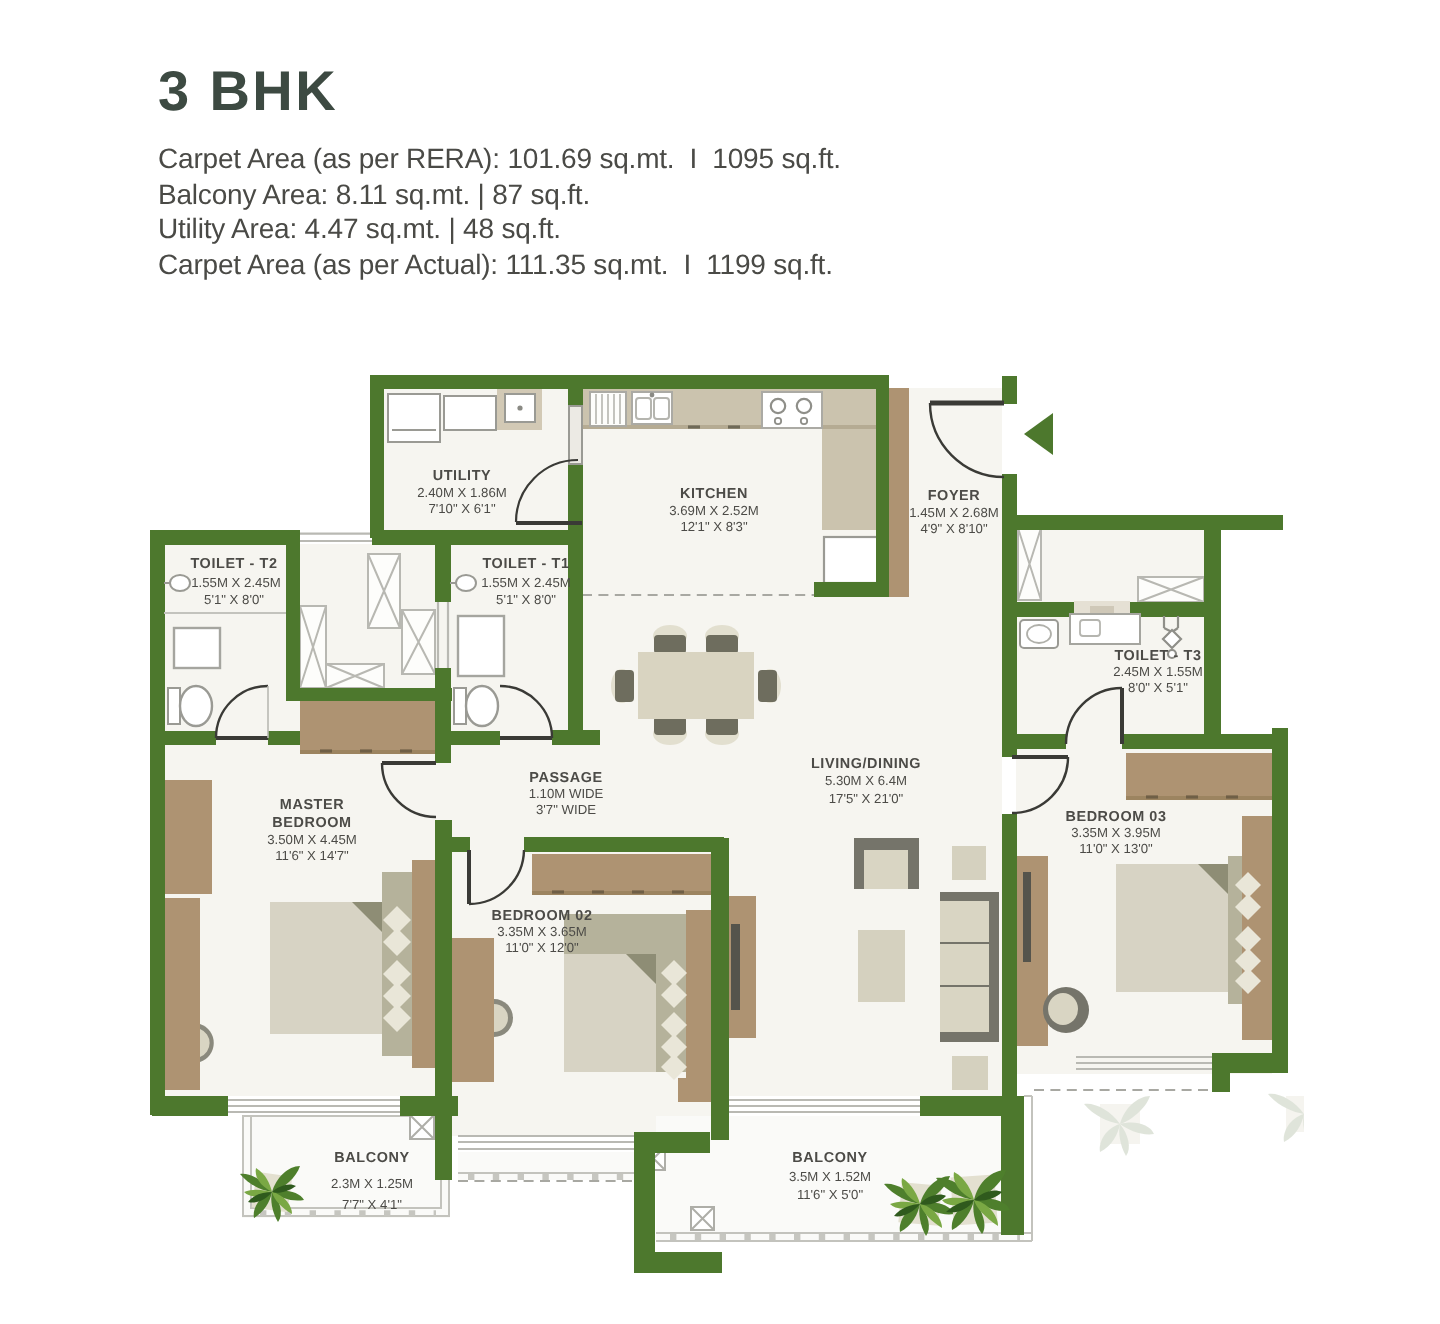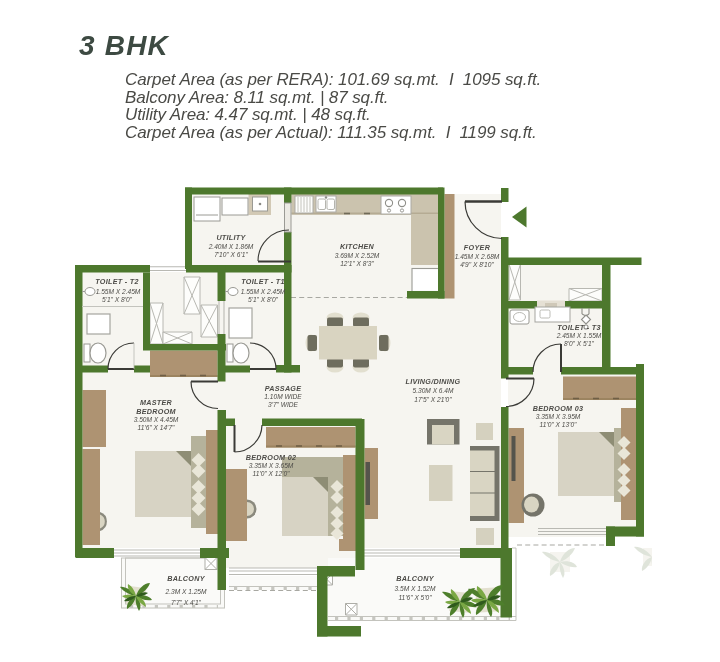--- a/index.html
+++ b/index.html
@@ -1,20 +1,20 @@
 <!DOCTYPE html>
 <html><head>
 <meta charset="utf-8">
 <style>
   html,body{margin:0;padding:0;background:#ffffff;}
   .page{position:relative;width:652px;height:662px;background:#ffffff;overflow:hidden;
-        font-family:"Liberation Sans",sans-serif;font-style:italic;}
+        font-family:"Liberation Sans",sans-serif;}
   .hdr{position:absolute;left:79px;top:30px;}
   .title{font-size:28px;font-weight:bold;letter-spacing:1.2px;color:#3d4a42;}
-  .info{margin-top:9px;font-size:17px;line-height:17.7px;color:#4a4a46;letter-spacing:-0.1px;margin-left:46px;}
+  .info{margin-top:9px;font-size:14px;line-height:17.7px;color:#4a4a46;letter-spacing:-0.1px;}
 </style>
 </head>
 <body>
 <div class="page">
   <div class="hdr">
     <div class="title">3 BHK</div>
     <div class="info">
       Carpet Area (as per RERA): 101.69 sq.mt.&nbsp; I &nbsp;1095 sq.ft.<br>
       Balcony Area: 8.11 sq.mt. | 87 sq.ft.<br>
       Utility Area: 4.47 sq.mt. | 48 sq.ft.<br>

